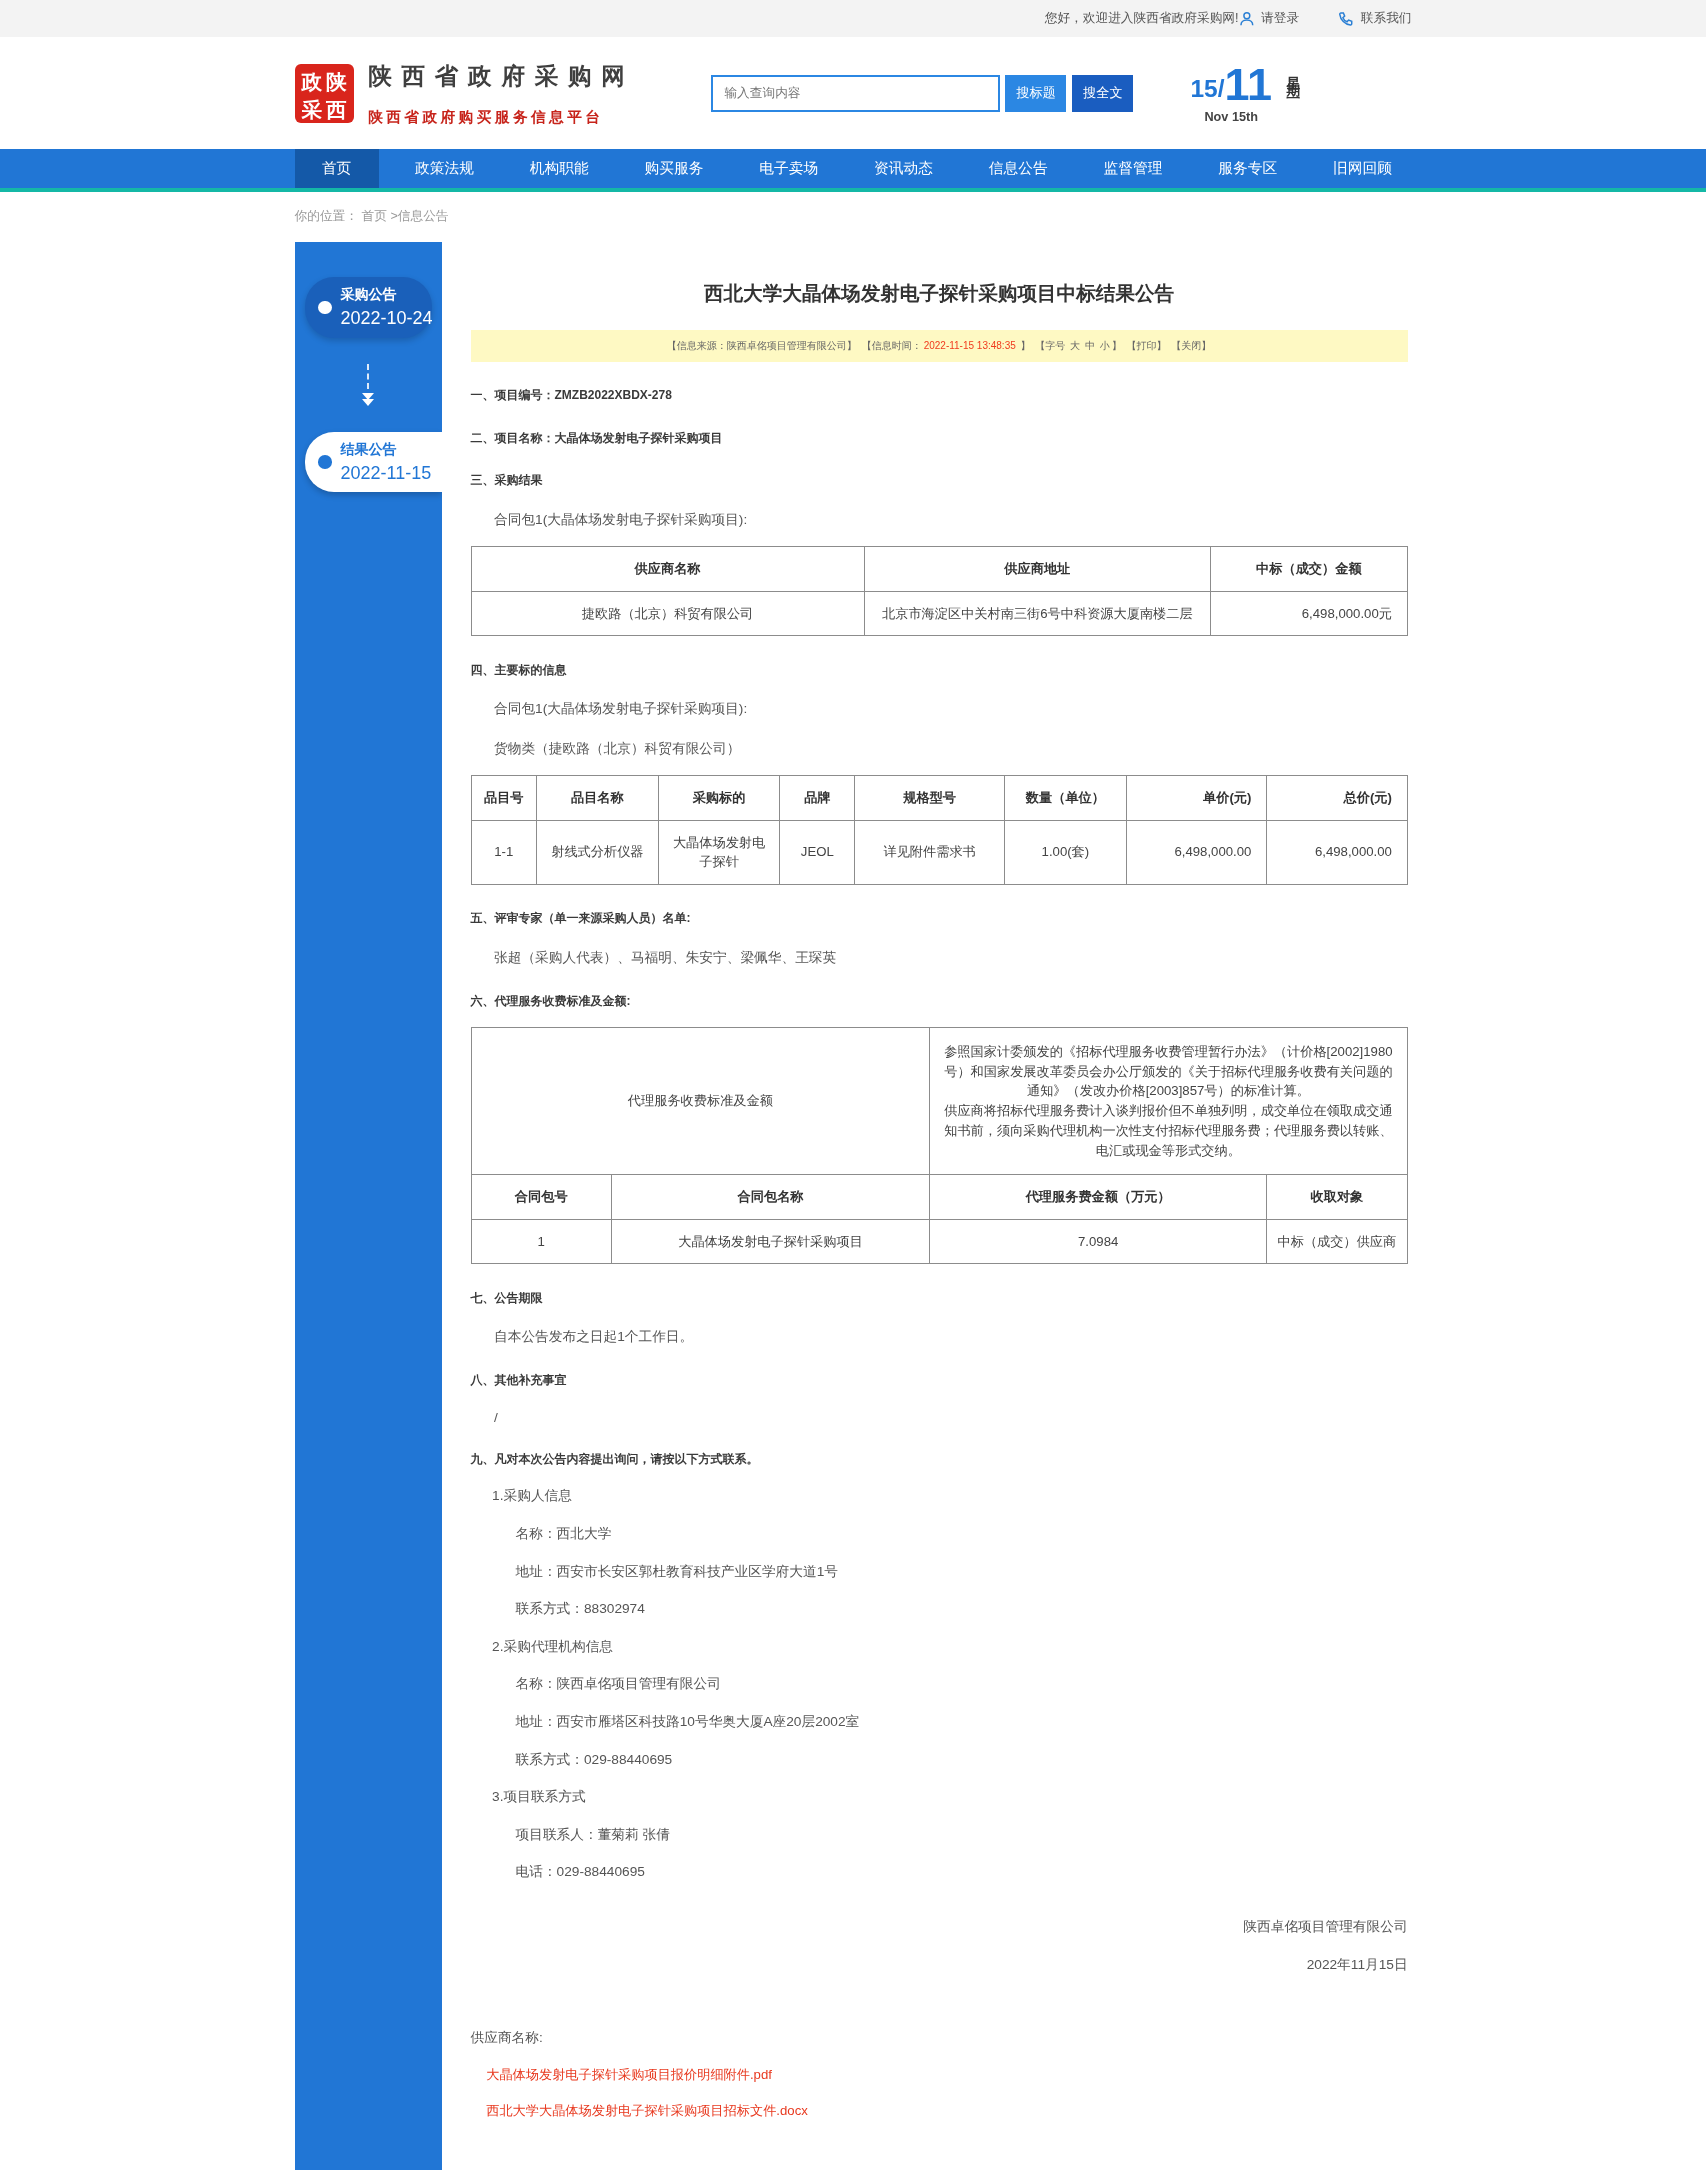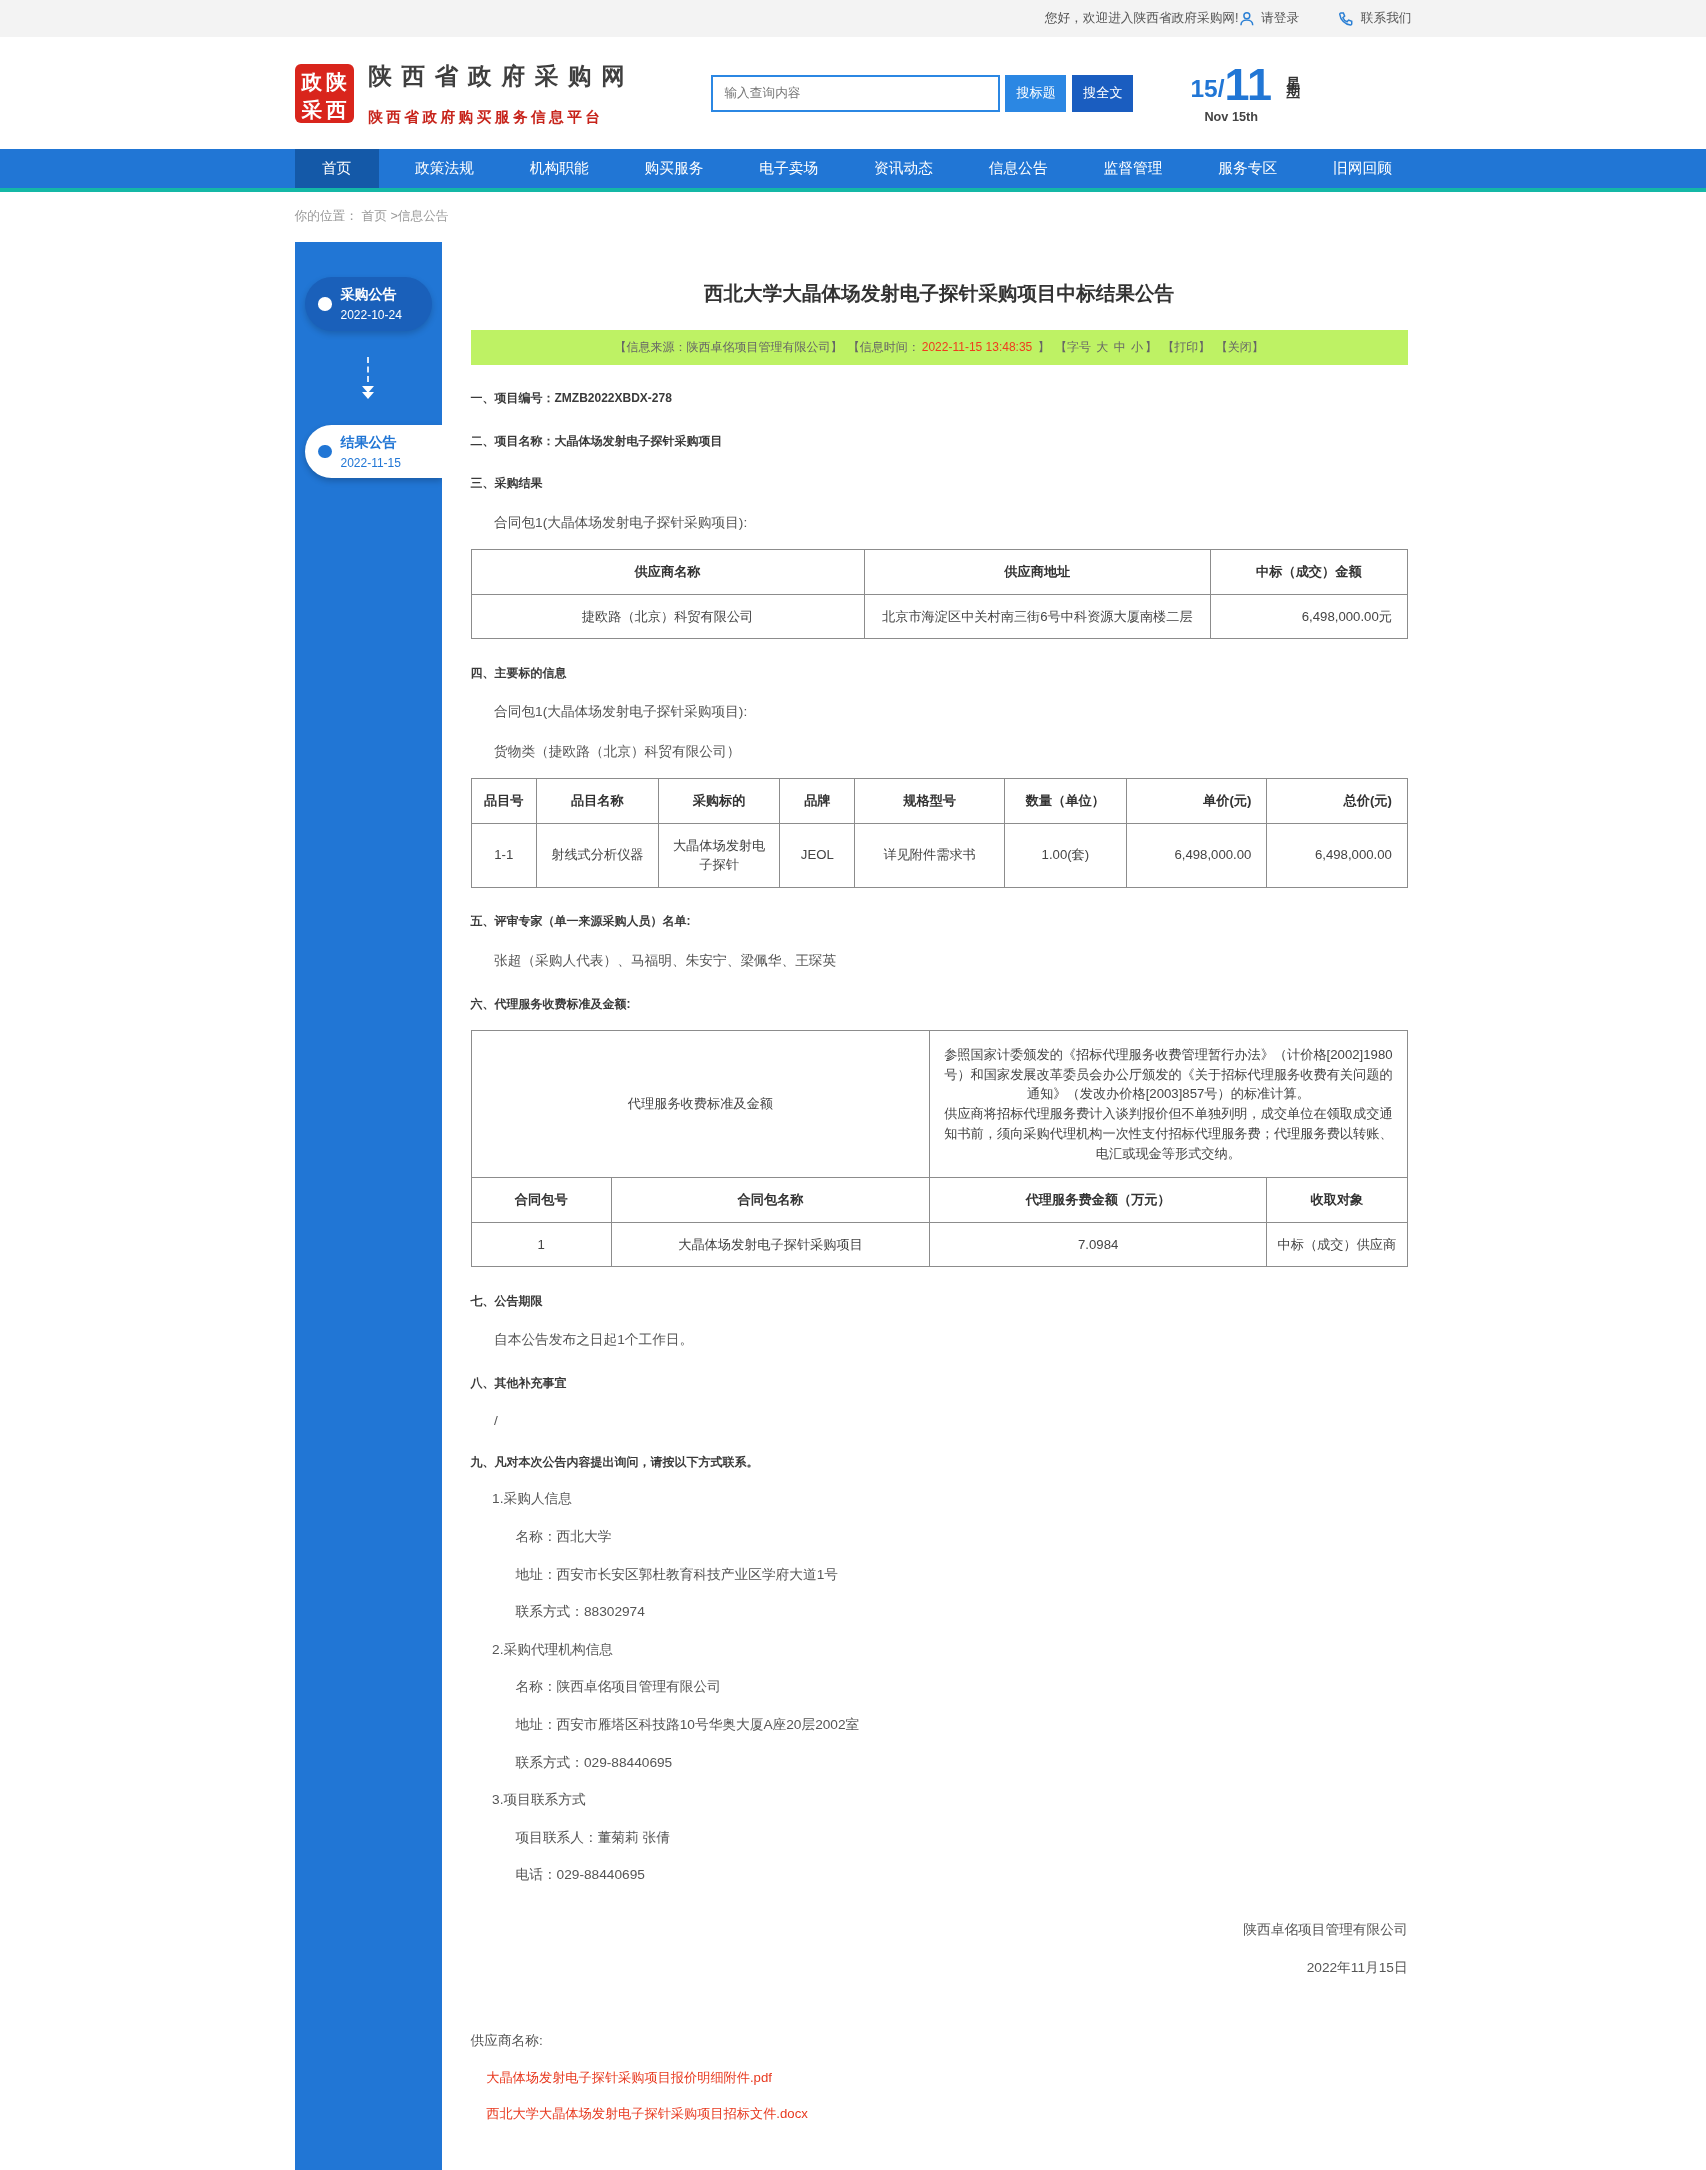--- a/index.html
+++ b/index.html
@@ -63,31 +63,31 @@
   .main { display: flex; align-items: stretch; margin-top: 5.9px; margin-bottom: 37px; }
   .sidebar { width: 147px; background: #2176d5; padding-top: 35px; min-height: 1666px; flex: none; }
   .pill {
     display: flex; align-items: center; gap: 8.8px; padding: 8.8px 5.9px 8.8px 12.7px;
     border-radius: 29px; margin: 0 9.8px 0 10.8px; cursor: pointer;
   }
   .pill-past { background: #1a60ba; color: #fff; box-shadow: 0 2.9px 5.9px rgba(0,0,0,.18); }
   .dot { width: 13.7px; height: 13.7px; border-radius: 50%; flex: none; }
   .pill-past .dot { background: #fff; }
   .p-title { font-size: 14px; font-weight: bold; white-space: nowrap; }
-  .p-date { font-size: 12px; margin-top: 3.9px; white-space: nowrap; }
+  .p-date { font-size: 18px; margin-top: 3.9px; white-space: nowrap; }
   .pill-cur { background: #fff; color: #2176d5; border-radius: 29px 0 0 29px; margin-right: 0; box-shadow: 0 2.9px 6.9px rgba(0,0,0,.22); }
   .pill-cur .dot { background: #2176d5; }
   .tl-arrow { height: 94px; display: flex; flex-direction: column; align-items: center; justify-content: center; }
   .tl-line { width: 0; height: 25.5px; border-left: 2px dashed rgba(255,255,255,.85); }
   .chev { width: 0; height: 0; border-left: 6.9px solid transparent; border-right: 6.9px solid transparent; border-top: 7.8px solid #fff; margin-top: 3.9px; }
   .chev + .chev { margin-top: -1px; }
 
   .content { flex: 1; padding: 23.5px 3.9px 54px 29px; background: #fff; }
   .art-title { font-size: 19.6px; font-weight: bold; text-align: center; margin: 13.7px 0 23.5px; color: #333; }
-  .meta { background: #bef264; text-align: center; font-size: 12px; color: #666; padding: 8.8px 0; }
+  .meta { background: #fef9c3; text-align: center; font-size: 10px; color: #666; padding: 8.8px 0; }
   .meta .red { color: #f03b1d; }
   .meta .click { cursor: pointer; }
   .meta span { margin: 0 1px; }
 
   .sec-h { font-weight: bold; font-size: 12px; color: #3a3a3a; margin: 25.5px 0 0; }
   .para { font-size: 13.7px; color: #555; margin: 21.6px 0 0 23.5px; }
 
   table.t { width: 100%; border-collapse: collapse; margin-top: 17.6px; }
   table.t th, table.t td {
     border: 1px solid #8c8c8c; font-size: 13.2px; color: #444;

